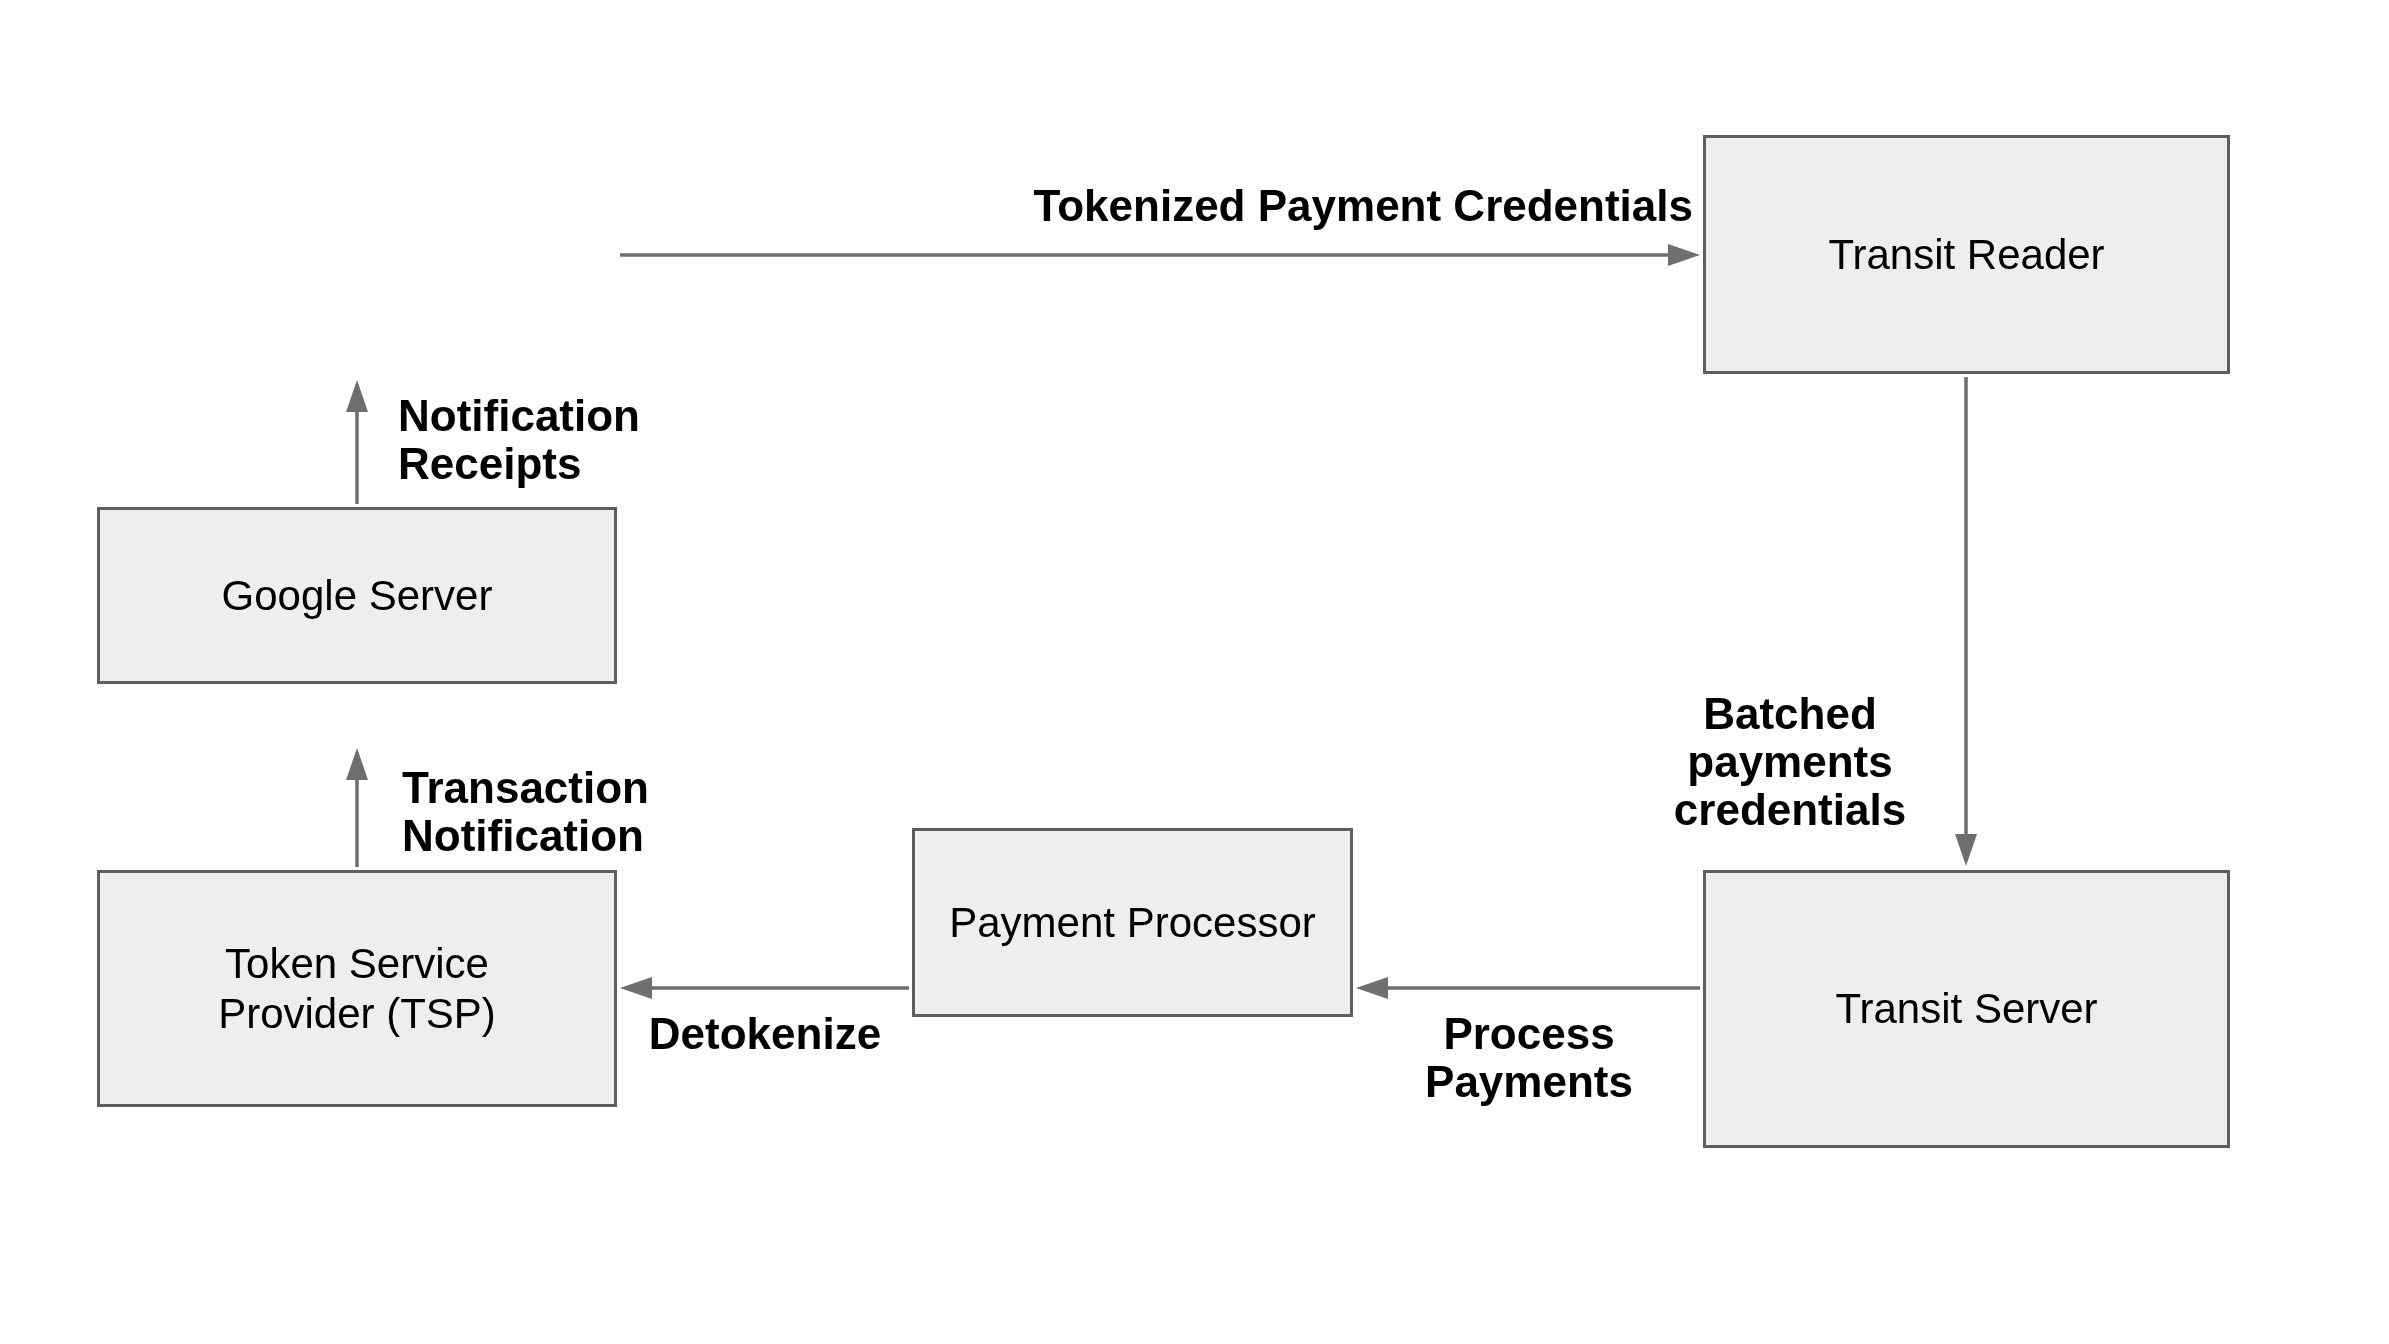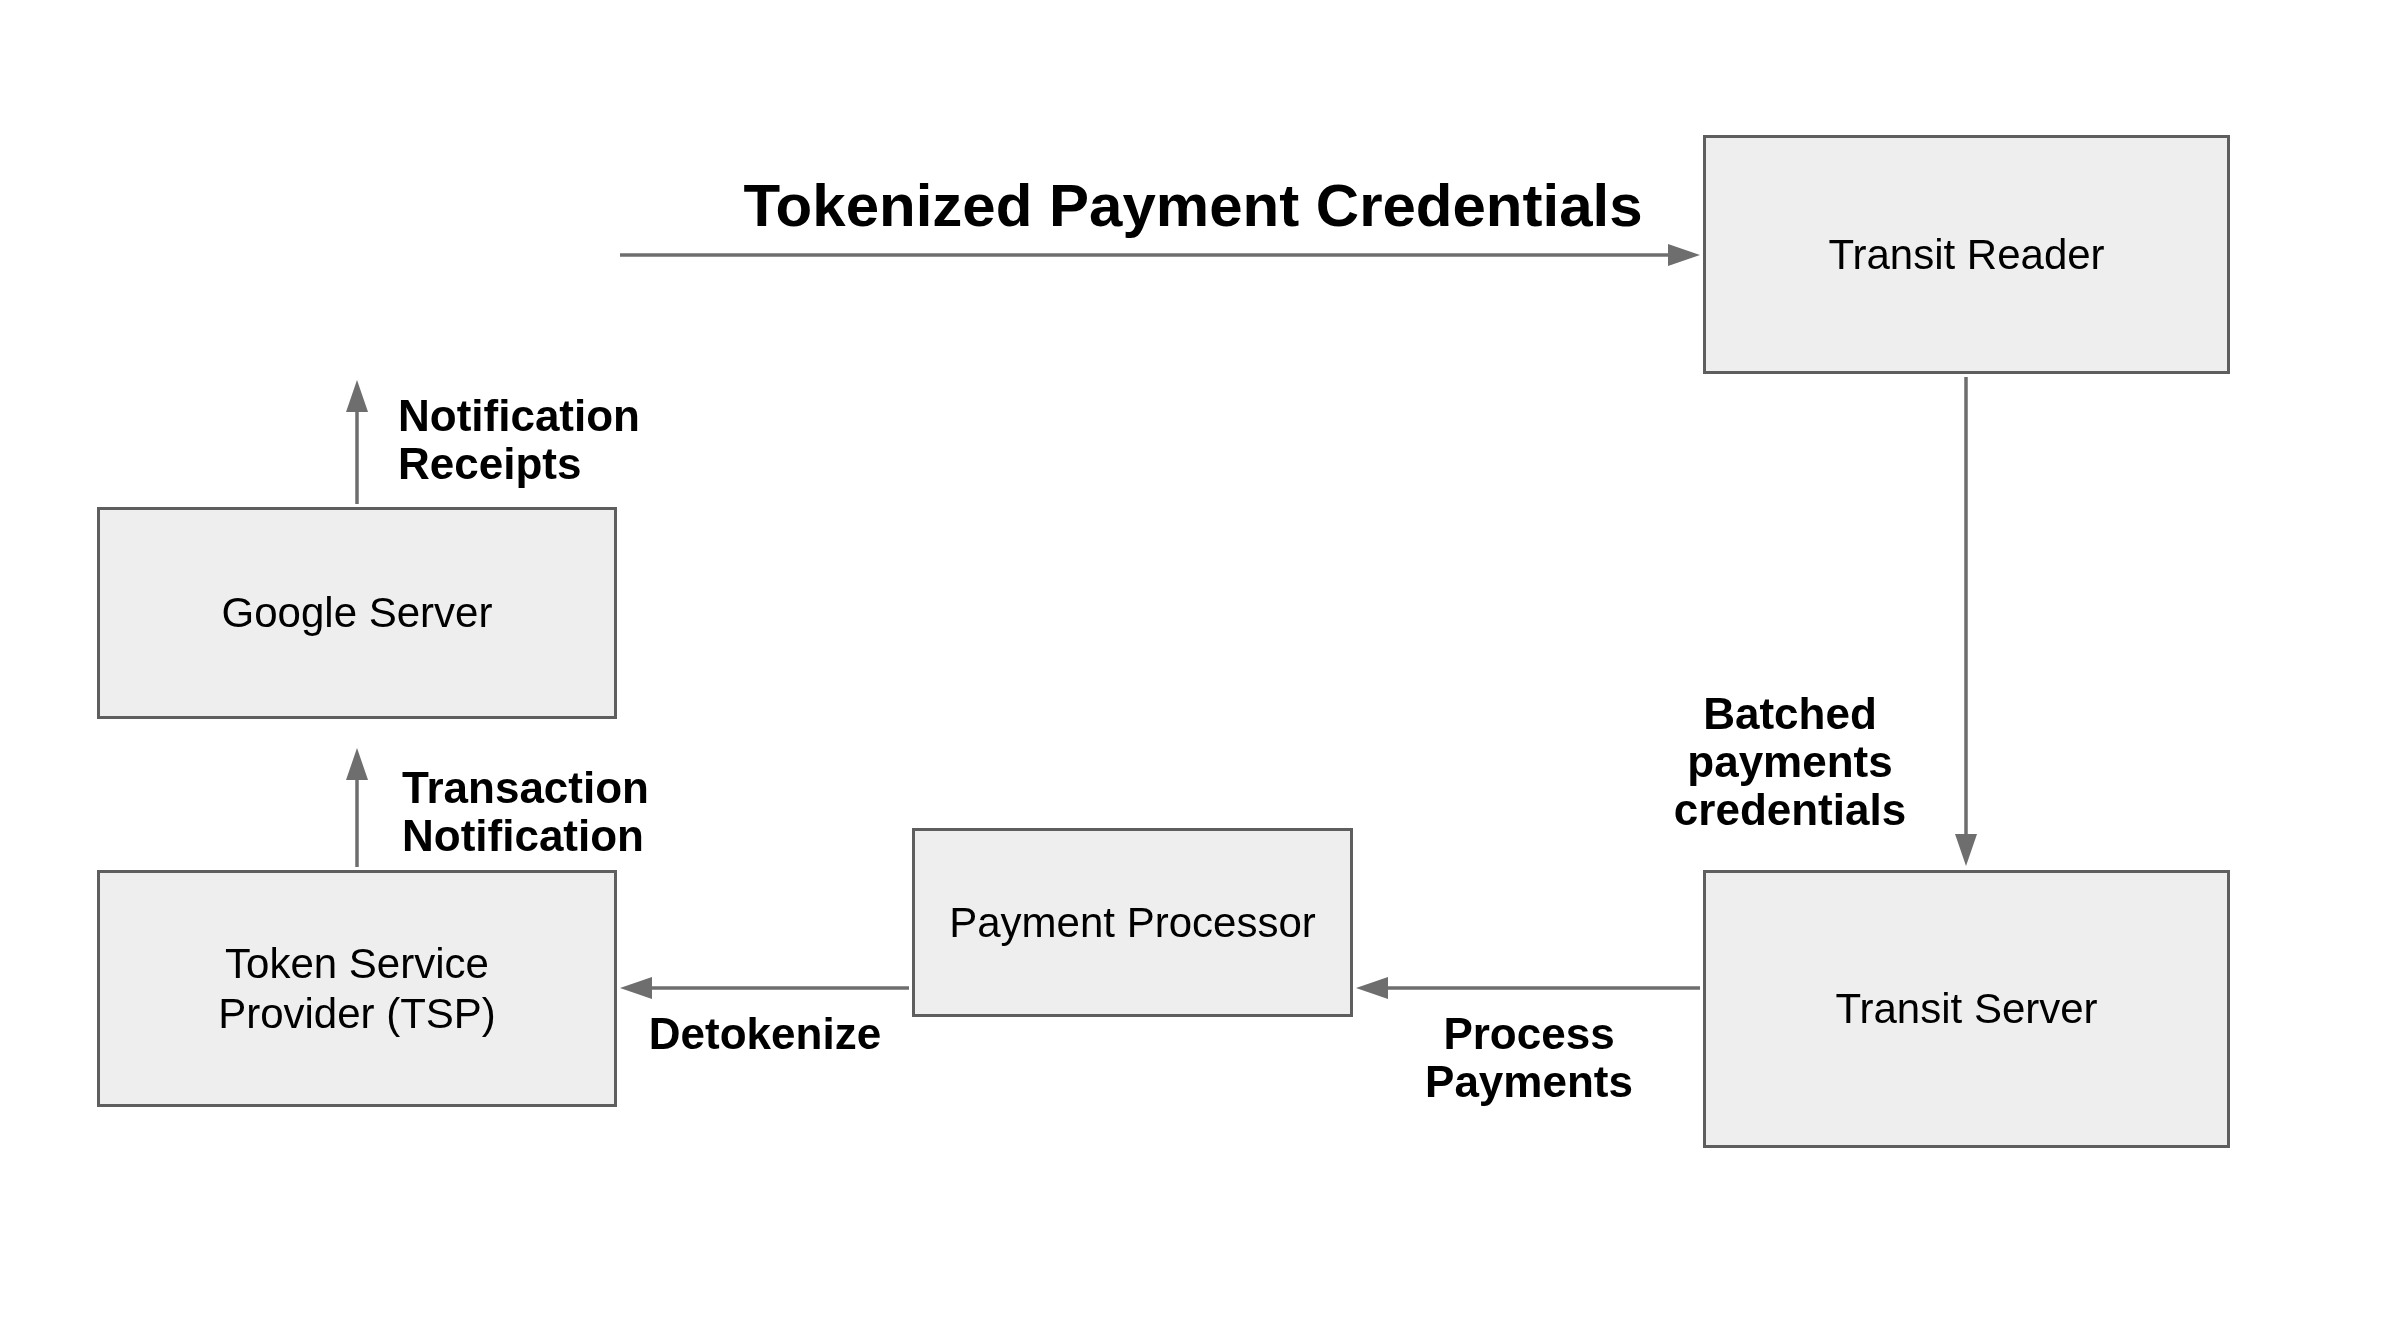--- a/index.html
+++ b/index.html
@@ -31,38 +31,38 @@
   .edge-label {
     position: absolute;
     font-weight: bold;
     font-size: 44px;
     line-height: 48px;
     color: #000000;
     white-space: pre-line;
   }
   .edge-label.centered { text-align: center; }
   .edge-label.title-size {
-    font-size: 60px;
+    font-size: 44px;
     line-height: 52px;
-    text-align: center;
+    text-align: right;
   }
   #connectors {
     position: absolute;
     left: 0; top: 0;
     width: 2389px;
     height: 1344px;
     pointer-events: none;
   }
   #connectors line { stroke: #6e6e6e; stroke-width: 3.5; }
   #connectors polygon { fill: #6e6e6e; stroke: none; }
 
   
   #node-mobile          { left: 97px;   top: 135px; width: 520px; height: 239px; }
   #node-transit-reader  { left: 1703px; top: 135px; width: 527px; height: 239px; }
-  #node-google-server   { left: 97px;   top: 507px; width: 520px; height: 212px; }
+  #node-google-server   { left: 97px;   top: 507px; width: 520px; height: 177px; }
   #node-tsp             { left: 97px;   top: 870px; width: 520px; height: 237px; }
   #node-payment-proc    { left: 912px;  top: 828px; width: 441px; height: 189px; }
   #node-transit-server  { left: 1703px; top: 870px; width: 527px; height: 278px; }
 
   
   #label-tokenized      { left: 693px;  top: 180px;  width: 1000px; }
   #label-intermittent   { left: 1625px; top: 392px;  width: 340px; }
   #label-batched        { left: 1590px; top: 690px;  width: 400px; }
   #label-process        { left: 1329px; top: 1010px; width: 400px; }
   #label-detokenize     { left: 565px;  top: 1010px; width: 400px; }

